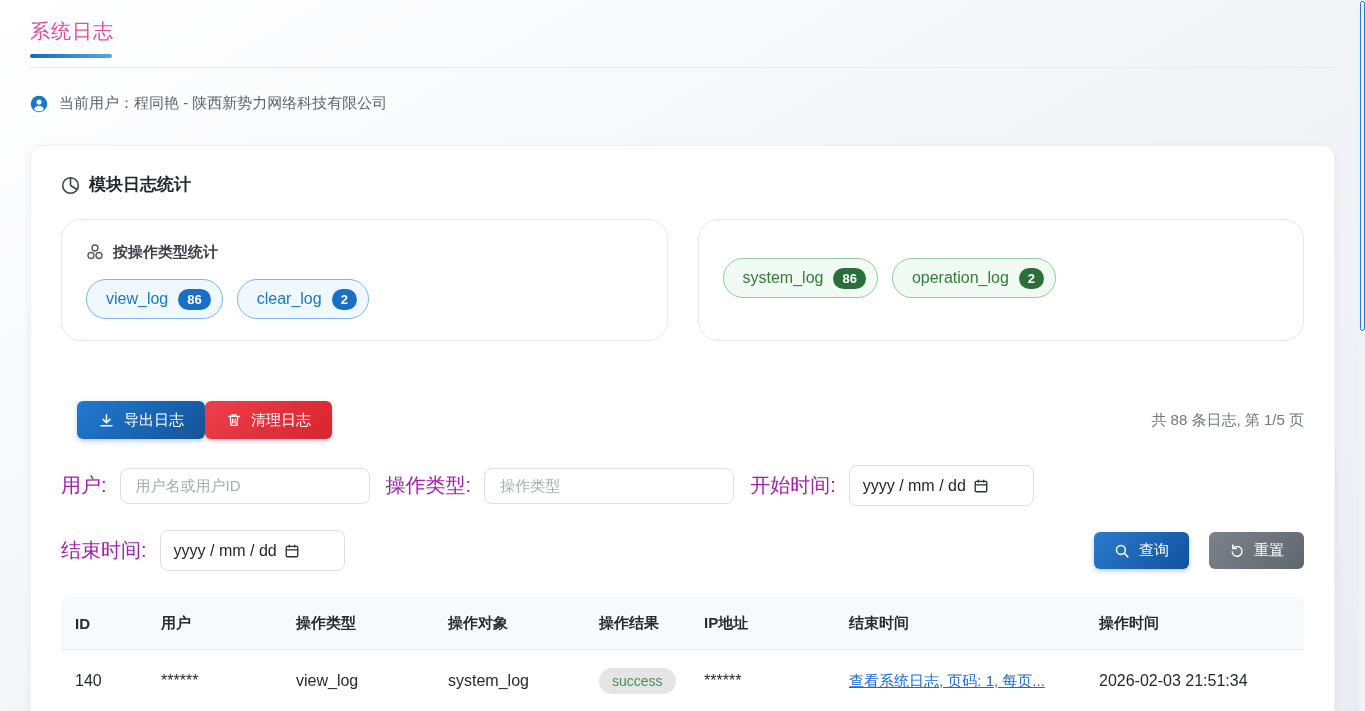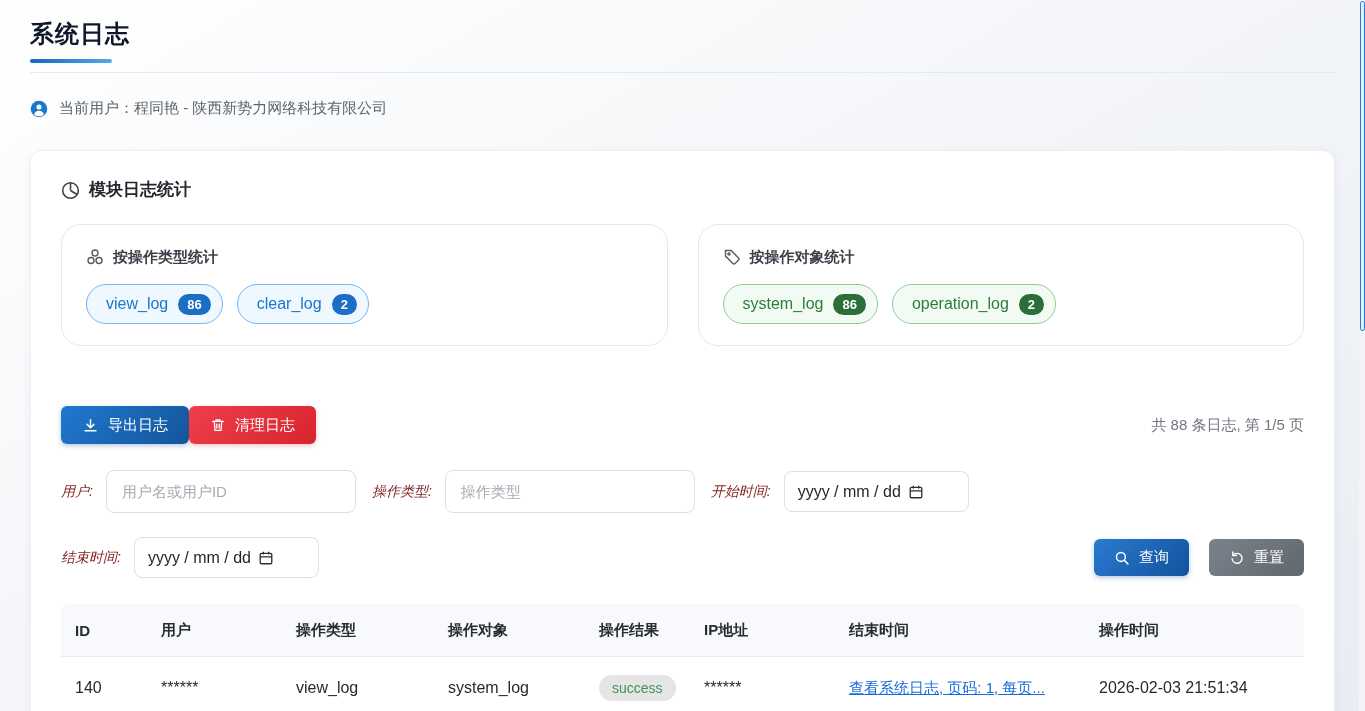--- a/index.html
+++ b/index.html
@@ -5,21 +5,21 @@
   * { margin:0; padding:0; box-sizing:border-box; }
   html,body { width:1365px; height:711px; overflow:hidden; }
   body {
     font-family:"Liberation Sans","DejaVu Sans",sans-serif;
     background:linear-gradient(150deg,#ffffff 0%,#f4f6f9 45%,#e9edf3 100%);
     color:#24282d;
     position:relative;
   }
   
   .header { padding:18px 30px 0; }
-  .page-title { font-size:24px; font-weight:700; color:#0f172a; letter-spacing:1px; }
+  .page-title { font-size:20px; font-weight:400; color:#ec4899; letter-spacing:1px; }
   .title-underline { width:82px; height:4px; border-radius:2px; margin-top:9px;
     background:linear-gradient(90deg,#1567c2,#56a8ea); }
   .header-divider { border-bottom:1px solid #e5e8ee; margin:9px 30px 0; }
   
   .user-bar { display:flex; align-items:center; gap:11px; margin:26px 30px 0;
     font-size:15px; color:#5d646d; }
   
   .card { margin:32px 30px 0; background:#ffffff; border:1px solid #eef0f3;
     border-radius:12px; padding:28px 30px 40px; height:640px;
     box-shadow:0 2px 8px rgba(32,45,64,.06); }
@@ -38,30 +38,30 @@
   .tag-green .tag-count { background:#2c6e3a; }
   .tag-count { color:#fff; font-size:13px; font-weight:700; border-radius:11px;
     padding:3px 9px; line-height:15px; }
   
   .toolbar { display:flex; align-items:center; margin-top:60px; }
   .btn { display:inline-flex; align-items:center; justify-content:center; gap:9px;
     border:none; border-radius:6px; color:#fff; font-size:15px; cursor:pointer;
     font-family:inherit; }
   .btn-export { height:38px; padding:0 21px;
     background:linear-gradient(135deg,#2079d0,#14549a);
-    box-shadow:0 2px 5px rgba(21,84,154,.3); }
+    box-shadow:0 2px 5px rgba(21,84,154,.3);margin-left:16px; }
   .btn-clear { height:38px; padding:0 21px; 
     background:linear-gradient(135deg,#ee3f4a,#d8242f);
     box-shadow:0 2px 5px rgba(216,36,47,.25); }
   .log-summary { margin-left:auto; font-size:15px; color:#70777f; }
   
   .filter-row { display:flex; align-items:center; margin-top:26px; }
   .filter-row + .filter-row { margin-top:24px; }
-  .filter-label { font-size:14px; color:#7f1d1d; margin-right:13px; white-space:nowrap;font-style:italic; }
-  .text-input { width:250px; height:43px; border:1px solid #dcdfe4; border-radius:8px;
+  .filter-label { font-size:20px; color:#a21caf; margin-right:13px; white-space:nowrap; }
+  .text-input { width:250px; height:36px; border:1px solid #dcdfe4; border-radius:8px;
     padding:0 15px; font-size:15px; color:#24282d; outline:none;
     font-family:inherit; background:#fff; }
   .text-input::placeholder { color:#a6abb2; }
   .gap-lg { margin-left:16px; }
   .date-input { width:185px; height:41px; border:1px solid #dcdfe4; border-radius:8px;
     padding:0 13px; display:inline-flex; align-items:center; gap:7px; background:#fff;
     font-size:16px; color:#1f2226; cursor:text; }
   .btn-query { height:37px; padding:0 20px; margin-left:auto;
     background:linear-gradient(135deg,#2b7bd0,#11529c);
     box-shadow:0 2px 5px rgba(17,82,156,.3); }
@@ -135,29 +135,20 @@
           <span class="tag-count">86</span>
         </span>
         <span class="tag tag-blue">
           <span>clear_log</span>
           <span class="tag-count">2</span>
         </span>
       </div>
     </div>
 
     <div class="stat-card">
-      <div class="stat-card-title">
-        <span class="icon">
-          <svg width="18" height="18" viewBox="0 0 18 18" fill="none" stroke="#555c64" stroke-width="1.4">
-              <path d="M2.5 2.5h5.6l7.4 7.4a1.5 1.5 0 0 1 0 2.1l-3.5 3.5a1.5 1.5 0 0 1-2.1 0L2.5 8.1z"></path>
-              <circle cx="6" cy="6" r="1.1"></circle>
-            </svg>
-        </span>
-        <span>按操作对象统计</span>
-      </div>
       <div class="tag-row">
         <span class="tag tag-green">
           <span>system_log</span>
           <span class="tag-count">86</span>
         </span>
         <span class="tag tag-green">
           <span>operation_log</span>
           <span class="tag-count">2</span>
         </span>
       </div>

